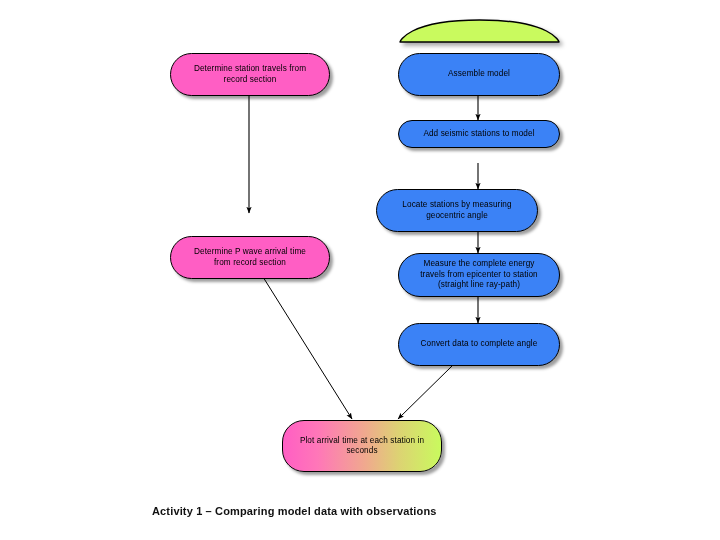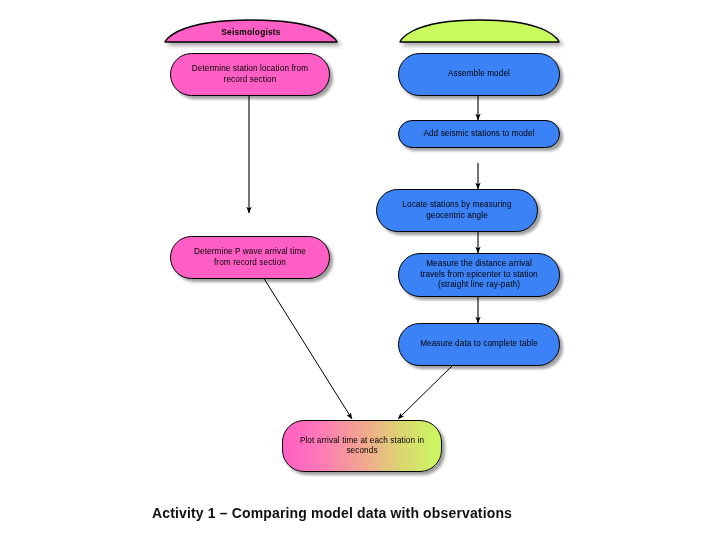--- a/index.html
+++ b/index.html
@@ -59,21 +59,21 @@
     left: 0;
     width: 100%;
     text-align: center;
     font-size: 8.4px;
     font-weight: bold;
     color: #000000;
     letter-spacing: 0.2px;
   }
   .caption {
     position: absolute;
-    font-size: 14px;
+    font-size: 11px;
     font-weight: bold;
     color: #111111;
     letter-spacing: 0.15px;
     white-space: nowrap;
   }
 </style>
 </head>
 <body>
 
 <div id="canvas">
@@ -89,44 +89,38 @@
 
     <line x1="478" y1="96" x2="478" y2="120" stroke="#000000" stroke-width="1.1" marker-end="url(#ah)"></line>
     <line x1="478" y1="163" x2="478" y2="189" stroke="#000000" stroke-width="1.1" marker-end="url(#ah)"></line>
     <line x1="478" y1="232" x2="478" y2="253" stroke="#000000" stroke-width="1.1" marker-end="url(#ah)"></line>
     <line x1="478" y1="297" x2="478" y2="323" stroke="#000000" stroke-width="1.1" marker-end="url(#ah)"></line>
 
     <line x1="253" y1="261" x2="352" y2="419" stroke="#000000" stroke-width="1.0" marker-end="url(#ah)"></line>
     <line x1="452" y1="366" x2="398" y2="419" stroke="#000000" stroke-width="1.0" marker-end="url(#ah)"></line>
   </svg>
 
-  <div class="banner" style="left:163px; top:18px; width:176px; height:25px;">
-    <svg width="176" height="25" viewBox="0 0 176 25">
-      <path d="M2,24 C2,24 10,2 88,2 C166,2 174,24 174,24 Z" fill="#ff5ec4" stroke="#000000" stroke-width="1.4" stroke-linejoin="round"></path>
-    </svg>
-    <div class="banner-label" style="top:9px;">Seismologists</div>
-  </div>
 
   <div class="banner" style="left:398px; top:18px; width:163px; height:25px;">
     <svg width="163" height="25" viewBox="0 0 163 25">
       <path d="M2,24 C2,24 9,2 81.5,2 C154,2 161,24 161,24 Z" fill="#c9fa5e" stroke="#000000" stroke-width="1.4" stroke-linejoin="round"></path>
     </svg>
   </div>
 
-  <div class="node pink" style="left:170px; top:53px; width:160px; height:43px;">Determine station location from record section</div>
+  <div class="node pink" style="left:170px; top:53px; width:160px; height:43px;">Determine station travels from record section</div>
 
   <div class="node pink" style="left:170px; top:236px; width:160px; height:43px;">Determine P wave arrival time from record section</div>
 
   <div class="node green" style="left:398px; top:53px; width:162px; height:43px;">Assemble model</div>
 
   <div class="node green" style="left:398px; top:120px; width:162px; height:28px;">Add seismic stations to model</div>
 
   <div class="node green" style="left:376px; top:189px; width:162px; height:43px;">Locate stations by measuring geocentric angle</div>
 
-  <div class="node green" style="left:398px; top:253px; width:162px; height:44px;">Measure the distance arrival travels from epicenter to station (straight line ray-path)</div>
+  <div class="node green" style="left:398px; top:253px; width:162px; height:44px;">Measure the complete energy travels from epicenter to station (straight line ray-path)</div>
 
-  <div class="node green" style="left:398px; top:323px; width:162px; height:43px;">Measure data to complete table</div>
+  <div class="node green" style="left:398px; top:323px; width:162px; height:43px;">Convert data to complete angle</div>
 
   <div class="node blend" style="left:282px; top:420px; width:160px; height:52px;">Plot arrival time at each station in seconds</div>
 
   <div class="caption" style="left:152px; top:505px;">Activity 1 – Comparing model data with observations</div>
 
 </div>
 
 </body></html>

